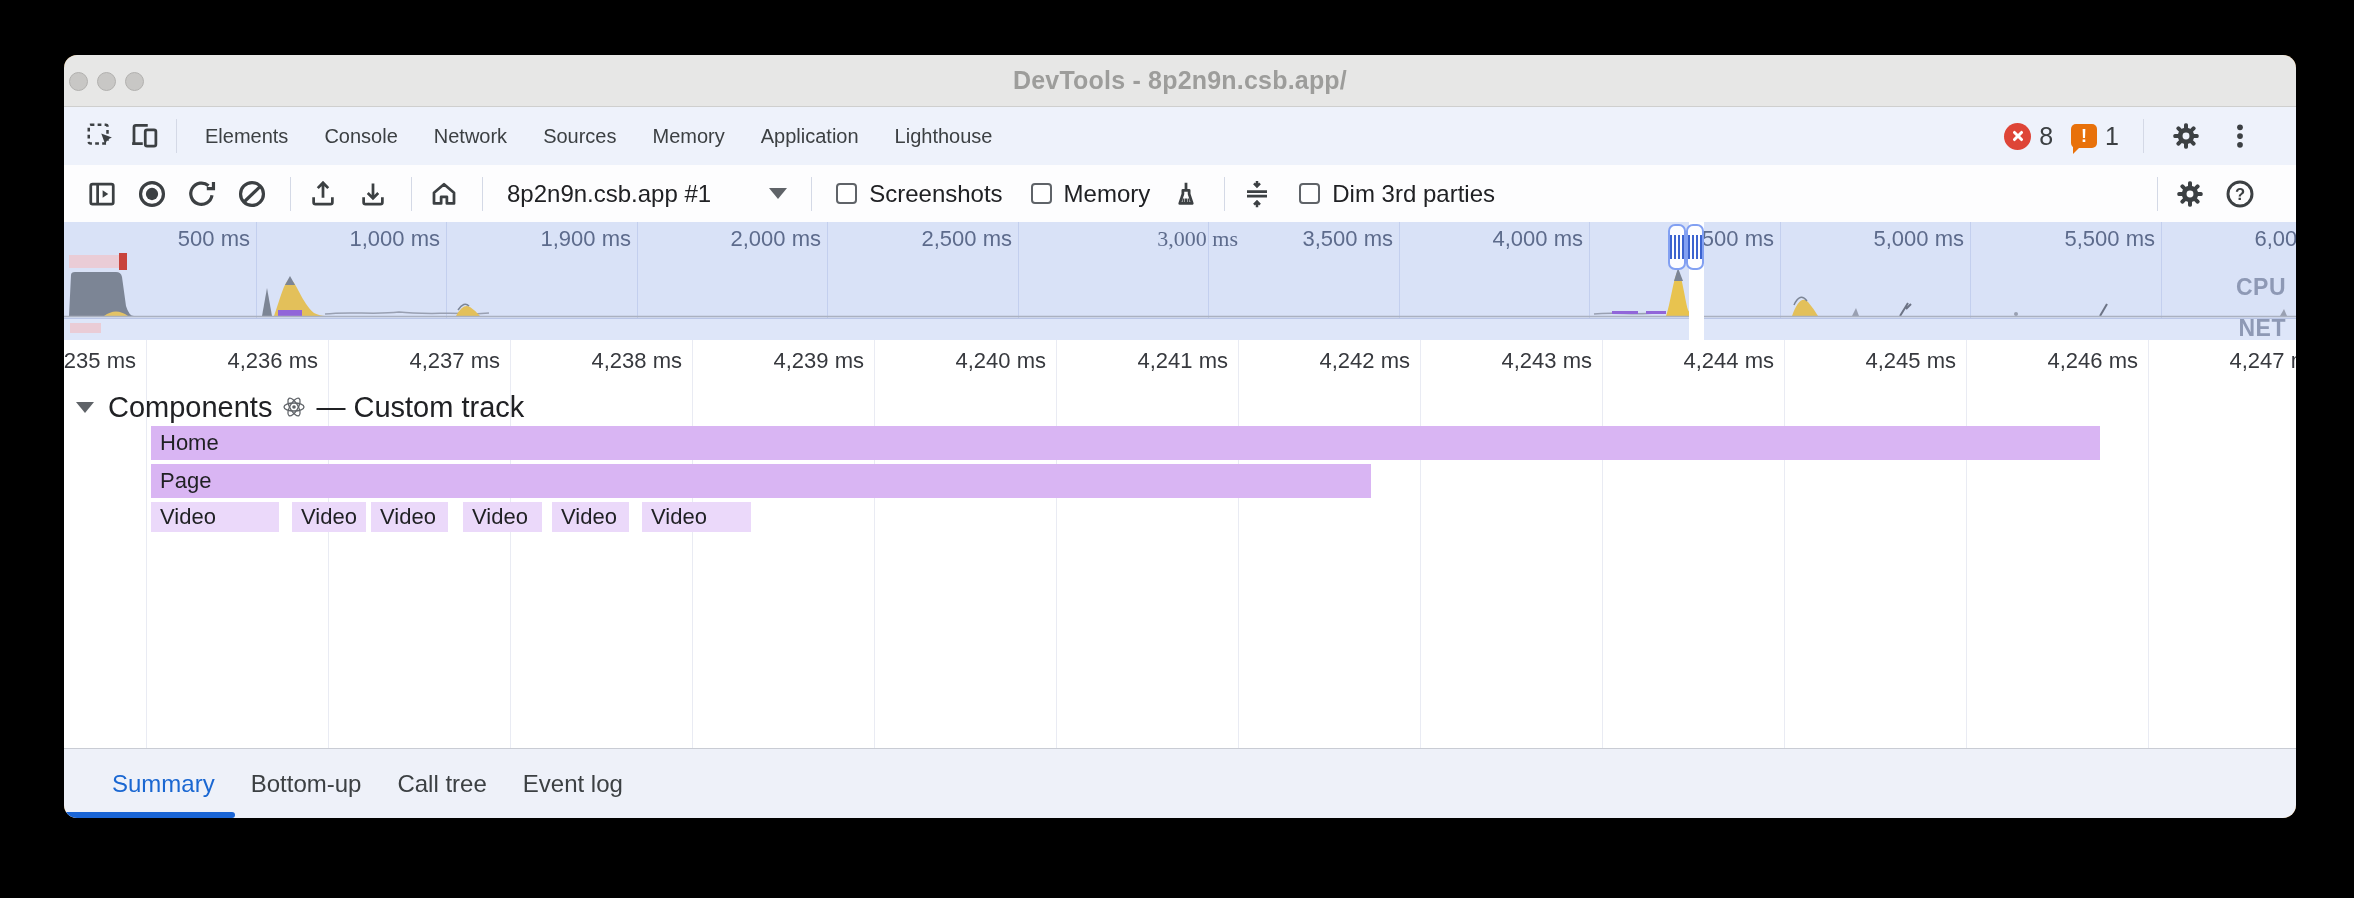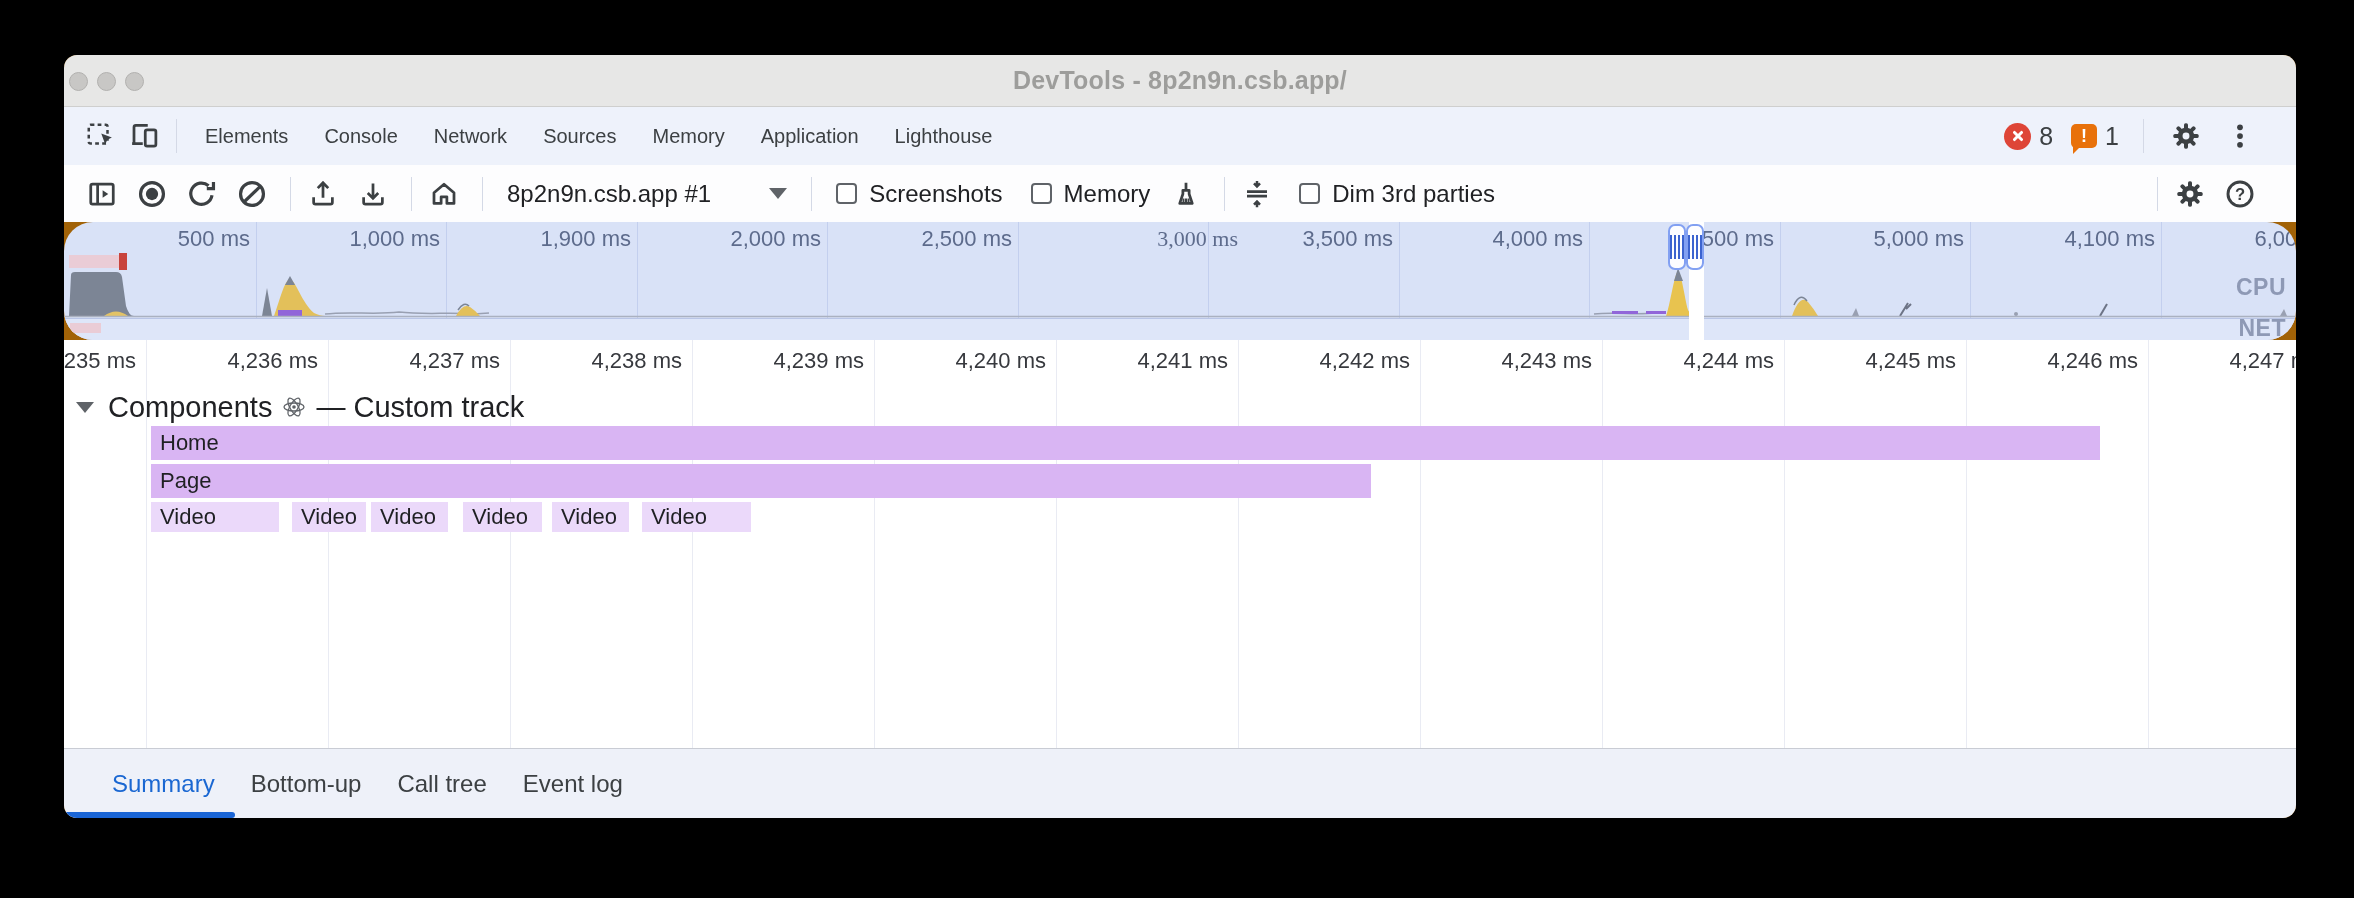--- a/index.html
+++ b/index.html
@@ -47,21 +47,21 @@
              display:flex; align-items:center; padding:0 28px 0 16px; }
   .toolbar .iconbtn { margin-right:6px; }
   .target { display:flex; align-items:center; font-size:24px; color:#202124; padding:0 14px; gap:58px; white-space:nowrap; }
   .caret { width:0; height:0; border-left:9px solid transparent; border-right:9px solid transparent;
            border-top:11px solid #5f6368; }
   .chk-group { display:flex; align-items:center; gap:12px; font-size:24px; color:#202124; padding:0 14px; white-space:nowrap; }
   .chk { width:21px; height:21px; border:2.2px solid #5f6368; border-radius:4px; background:#fff; }
   .tbr-right { margin-left:auto; display:flex; align-items:center; }
 
   
-  .overview { position:absolute; left:0; top:167px; width:100%; height:118px; background:#d9e2f7; overflow:hidden;border-radius:29px; }
+  .overview { position:absolute; left:0; top:167px; width:100%; height:118px; background:#d9e2f7; overflow:hidden; }
   .ov-grid { position:absolute; inset:0; }
   .ov-line { position:absolute; top:0; width:1px; height:118px; background:#c3cfee; }
   .ov-lbl { position:absolute; top:4px; width:152px; text-align:right; font-size:22px; color:#5d6b8c; }
   .net-strip { position:absolute; left:0; right:0; top:96px; height:22px; background:#dee6f9; border-top:1px solid #b9c5e6; }
   .ov-reqbar { position:absolute; left:5px; top:33px; width:55px; height:13px; background:#eaccd6; }
   .ov-reqcap { position:absolute; left:55px; top:31px; width:8px; height:17px; background:#c8433c; }
   .ov-netreq { position:absolute; left:6px; top:101px; width:31px; height:10px; background:#eaccd6; }
   .cpu-svg { position:absolute; left:0; top:0; }
   .ov-label { position:absolute; right:10px; font-size:23px; font-weight:bold; color:#8e99b5; letter-spacing:.5px; }
   .sel-band { position:absolute; left:1625px; top:0; width:15px; height:118px; background:#ffffff; }
@@ -279,21 +279,21 @@
           <div class="ov-lbl" style="left: 1022px; font-family: Liberation Serif, serif;">3,000 ms</div>
           <div class="ov-line" style="left: 1335px;"></div>
           <div class="ov-lbl" style="left: 1177px;">3,500 ms</div>
           <div class="ov-line" style="left: 1525px;"></div>
           <div class="ov-lbl" style="left: 1367px;">4,000 ms</div>
           <div class="ov-line" style="left: 1716px;"></div>
           <div class="ov-lbl" style="left: 1558px;">4,500 ms</div>
           <div class="ov-line" style="left: 1906px;"></div>
           <div class="ov-lbl" style="left: 1748px;">5,000 ms</div>
           <div class="ov-line" style="left: 2097px;"></div>
-          <div class="ov-lbl" style="left: 1939px;">4,100 ms</div>
+          <div class="ov-lbl" style="left: 1939px;">5,500 ms</div>
           <div class="ov-lbl" style="left: 2129px;">6,000 ms</div>
         </div>
       <div class="net-strip"></div>
       <div class="ov-reqbar"></div>
       <div class="ov-reqcap"></div>
       <div class="ov-netreq"></div>
 
       <svg class="cpu-svg" width="2232" height="118" viewBox="0 0 2232 118">
         <path d="M5,94 L7,53 Q7,50 11,50 L52,50 Q57,50 58,55 L62,84 Q65,94 70,94 Z" fill="#7c8595"></path>
         <path d="M40,94 Q52,85 64,94 Z" fill="#e3c366"></path>

